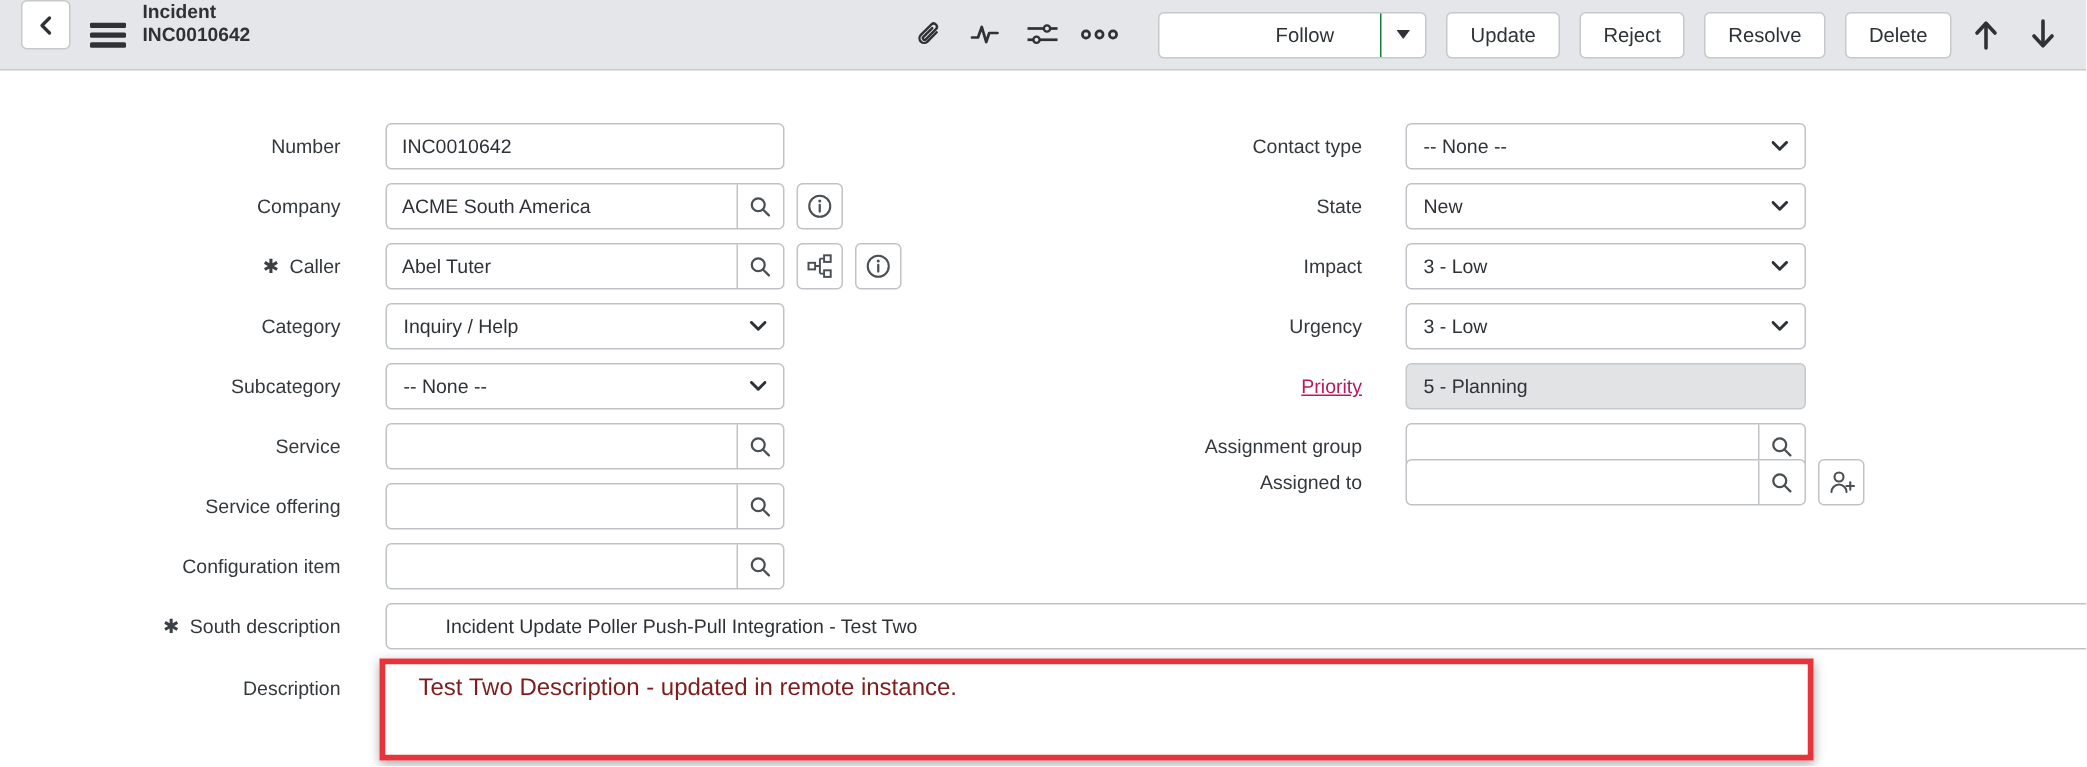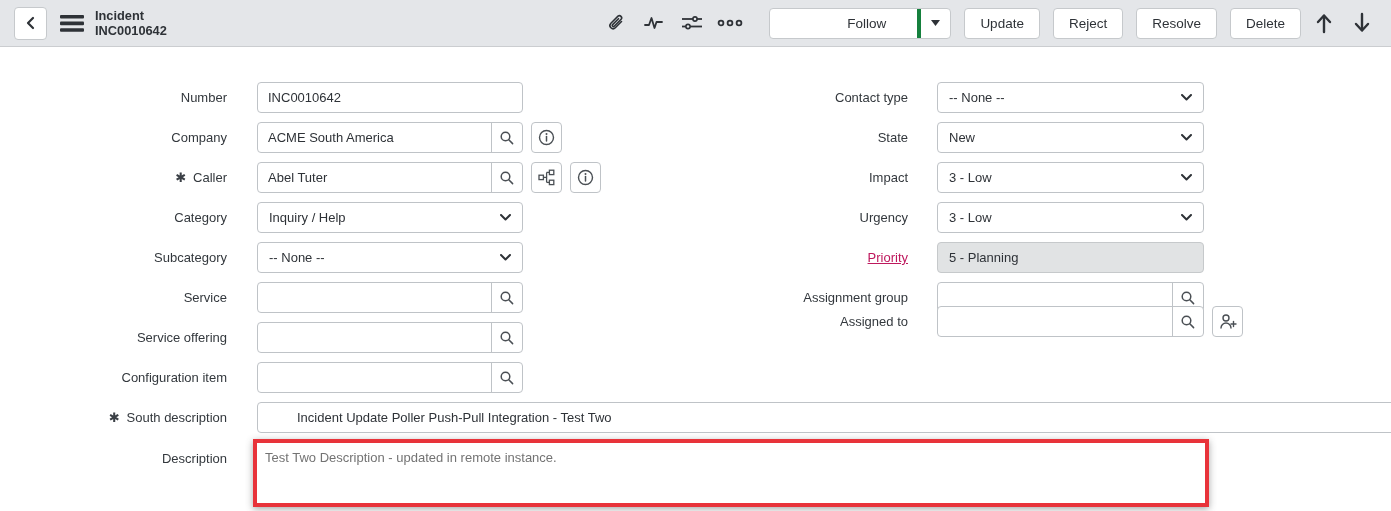--- a/index.html
+++ b/index.html
@@ -1,36 +1,36 @@
 <!DOCTYPE html>
 <html><head>
 <meta charset="utf-8">
 <style>
   * { margin:0; padding:0; box-sizing:border-box; }
   body { background:#fff; font-family:"Liberation Sans", sans-serif; }
   .page { position:relative; width:1391px; height:511px; background:#fff; overflow:hidden; }
 
   
   .header { position:absolute; top:0; left:0; width:100%; height:47px; background:#e4e6e9;
-            border-bottom:1px solid #cbcdd0; display:flex; align-items:center; padding:0 14px; }
+            border-bottom:1px solid #cbcdd0; display:flex; padding:0 14px; }
   .back-btn { width:33px; height:33px; background:#fff; border:1px solid #c6c9cc; border-radius:4px;
               display:flex; align-items:center; justify-content:center; cursor:pointer; }
   .menu-btn { margin-left:13px; display:flex; align-items:center; cursor:pointer; }
   .title-block { margin-left:11px; line-height:15px; }
   .title-main { font-size:12.8px; font-weight:700; color:#2e3237; }
   .title-sub  { font-size:12.8px; font-weight:700; color:#2e3237; }
 
   .hdr-right { margin-left:auto; display:flex; align-items:center; }
   .hicon { width:30px; height:30px; display:flex; align-items:center; justify-content:center;
            margin-right:8px; cursor:pointer; }
   .btn { height:31px; background:#fff; border:1px solid #c6c9cc; border-radius:4px;
          font-size:13.5px; color:#2e3237; padding:0 15px; display:flex; align-items:center;
          cursor:pointer; margin-left:13px; white-space:nowrap; }
   .split { display:flex; padding:0; margin-left:16px; }
-  .split-main { padding:0 31px; border-right:4px solid #15803d; height:100%; display:flex; align-items:center;margin-left:46px; }
+  .split-main { padding:0 31px; border-right:1px solid #15803d; height:100%; display:flex; align-items:center;margin-left:46px; }
   .split-caret { width:29px; height:100%; display:flex; align-items:center; justify-content:center; }
   .nav-arrow { width:30px; height:30px; display:flex; align-items:center; justify-content:center;
                margin-left:8px; cursor:pointer; }
   .nav-arrow:first-of-type { margin-left:16px; }
 
   
   .frow { position:absolute; display:flex; align-items:center; height:31px; left:0; }
   .flabel { width:227px; display:flex; justify-content:flex-end; align-items:center; gap:7px;
             font-size:13px; color:#33383d; }
   .col-right .flabel { width:228px; }
@@ -48,21 +48,21 @@
                 align-items:center; justify-content:center; cursor:pointer; flex:none; }
   .iconbtn { width:31px; height:31px; margin-left:8px; border:1px solid #bfc3c7; border-radius:4px;
              background:#fff; display:flex; align-items:center; justify-content:center; cursor:pointer; flex:none; }
   .selectbox { justify-content:space-between; padding:0 11px; font-size:13px; color:#2e3237; cursor:pointer; }
   .readonly { background:#e1e3e4; border-color:#c6c9cb; padding:0 11px; font-size:13px; color:#2e3237; }
 
   .shortdesc-input { width:1139px;padding-left:29px; }
   .red-box { position:absolute; left:253px; top:439px; width:956px; height:68px;
              border:4px solid #e8333a; background:#fff; box-shadow:0 2px 7px rgba(60,60,60,.45); }
   .red-box textarea { width:100%; height:100%; border:none; outline:none; resize:none;
-                      font-family:inherit; font-size:13px; color:#737373; padding:7px 8px; }
+                      font-family:inherit; font-size:16px; color:#7f1d1d; padding:7px 22px; }
 </style>
 </head>
 <body>
 
 <div class="page">
 
   <div class="header">
     <div class="back-btn">
       <svg width="14" height="16" viewBox="0 0 14 16">
           <polyline points="9,3 4,8 9,13" fill="none" stroke="#2e3237" stroke-width="2.2" stroke-linecap="round" stroke-linejoin="round"></polyline>

